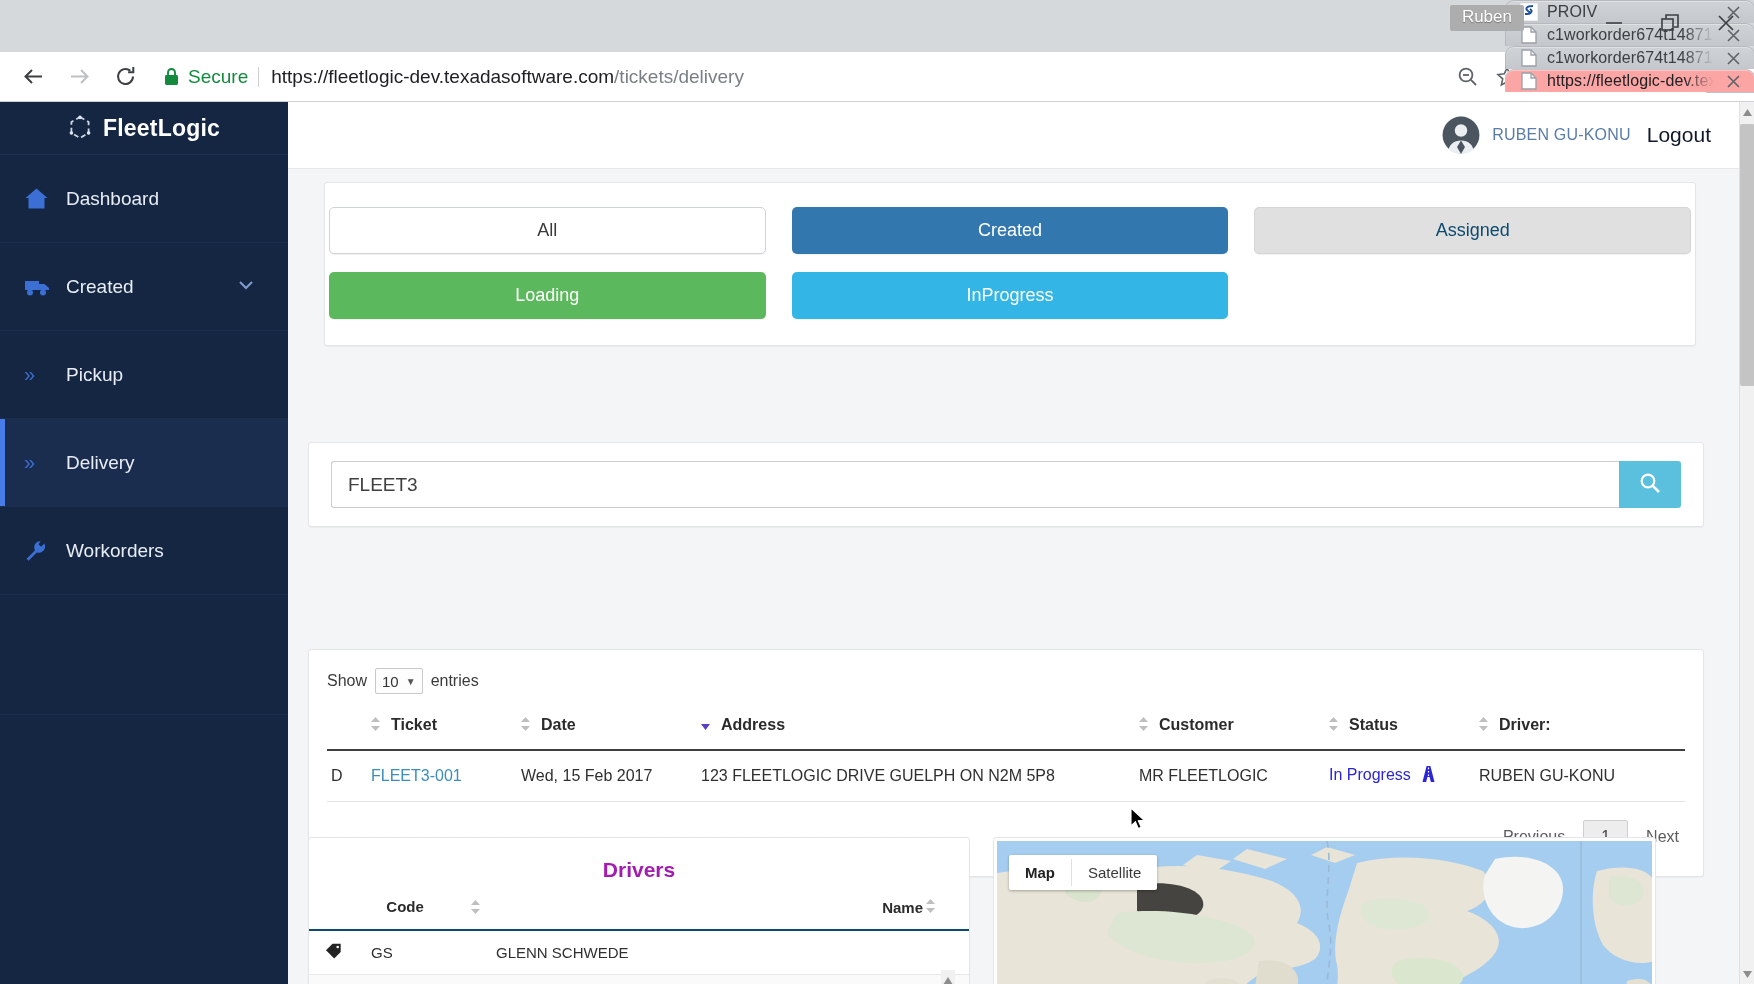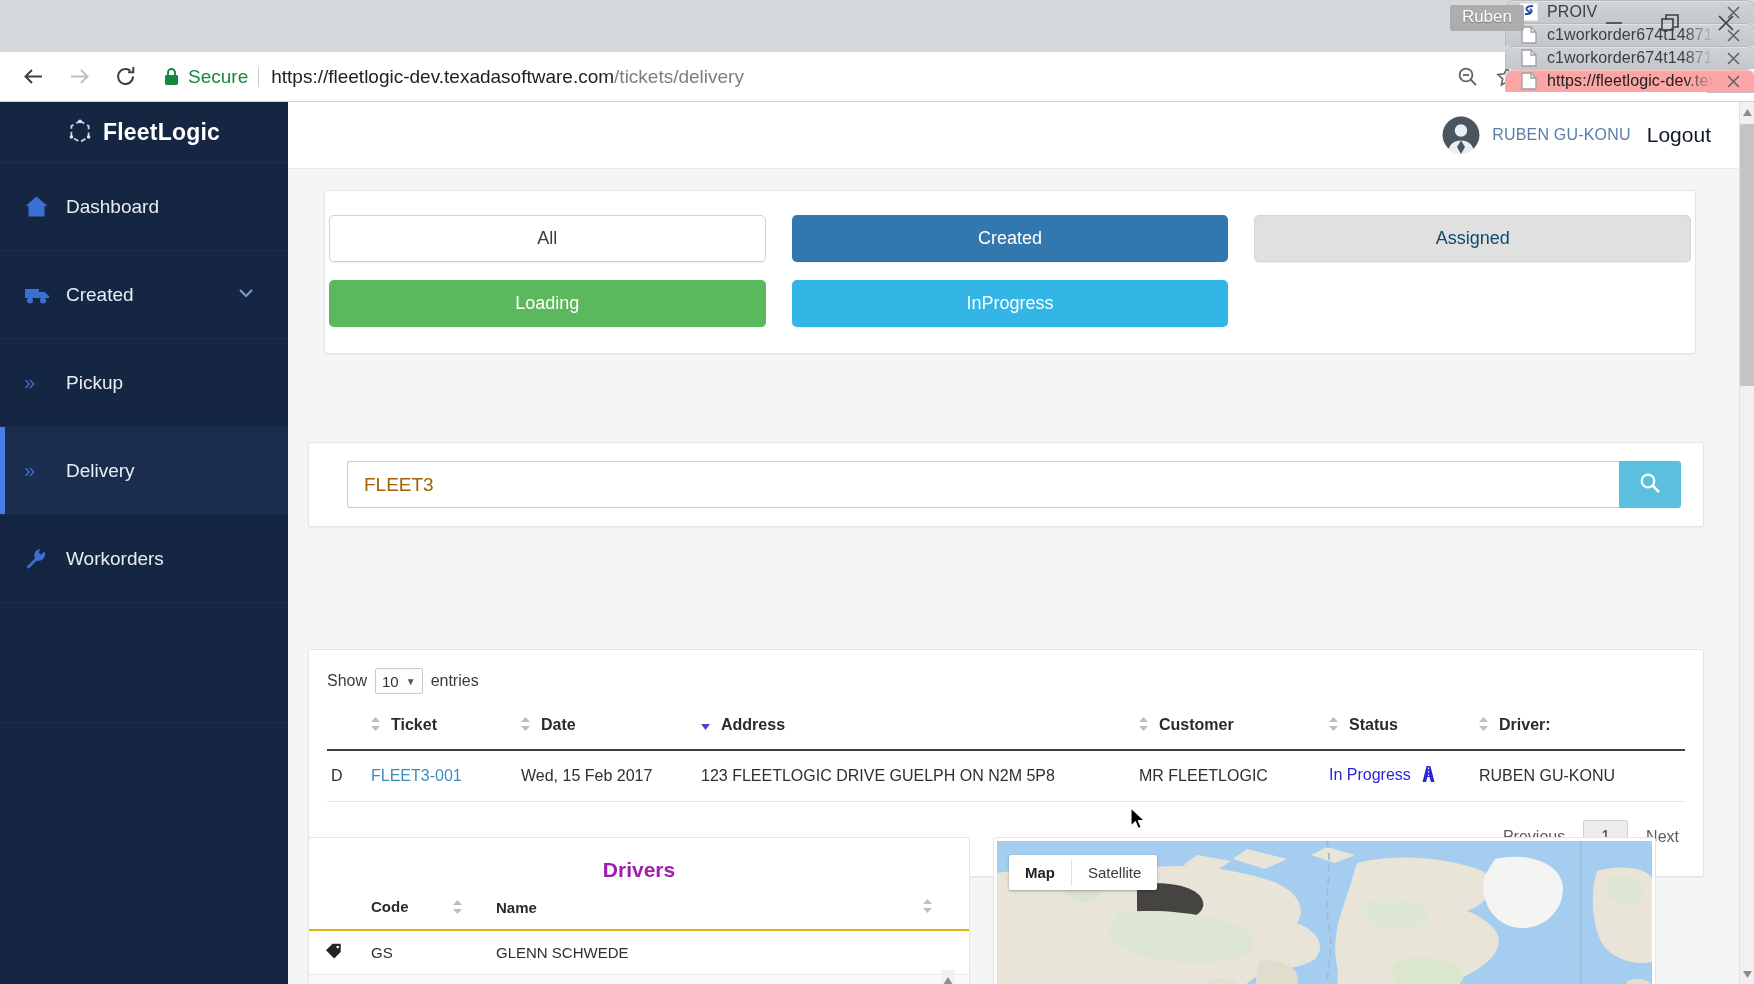--- a/index.html
+++ b/index.html
@@ -88,21 +88,21 @@
 
   
   #page { position:absolute; left:0; top:102px; width:1754px; height:882px; background:#f4f5f7; overflow:hidden; }
 
   
   #sidebar {
     position:absolute; left:0; top:0; width:288px; height:882px;
     background:#152642;
   }
   .brand {
-    height:61px; display:flex; align-items:center; justify-content:center;
+    height:53px; display:flex; align-items:center; justify-content:center;
     color:#fff; font-size:23px; font-weight:bold; letter-spacing:.2px;
     border-bottom:1px solid #1d3050;
   }
   .brand .hex { margin-right:11px; display:flex; align-items:center; }
   .navitem {
     position:relative; height:88px; display:flex; align-items:center;
     padding-left:24px; color:#e8edf5; font-size:19px;
     border-bottom:1px solid #1c2e4d; cursor:pointer;
   }
   .navitem .nicon { width:42px; flex:0 0 42px; display:flex; align-items:center; color:#3b6fd4; }
@@ -127,38 +127,37 @@
   }
   .uname { color:#5a7ca8; font-size:16px; margin-right:16px; letter-spacing:.2px; }
   .logout { color:#0f172a; font-size:21px; text-decoration:none; }
 
   .card {
     background:#fff; border:1px solid #e3e5e8; border-radius:3px;
     box-shadow:0 1px 1px rgba(0,0,0,.04);
   }
 
   
-  #filters { position:absolute; left:36px; top:88px; width:1372px; padding:24px 4px 26px; }
+  #filters { position:absolute; left:36px; top:80px; width:1372px; padding:24px 4px 26px; }
   .fgrid { display:grid; grid-template-columns:repeat(3, 1fr); gap:18px 26px; }
   .fbtn {
     height:47px; border-radius:5px; display:flex; align-items:center; justify-content:center;
     font-size:18px; color:#fff; cursor:pointer; border:1px solid transparent;
     box-shadow:0 1px 1px rgba(0,0,0,.06);
   }
   .fbtn.all { background:#fff; color:#3a3a3a; border:1px solid #cfd2d6; }
   .fbtn.assigned { color:#0c4a6e; border:1px solid #d5d5d5; }
 
   
   #searchcard { position:absolute; left:20px; top:340px; width:1396px; padding:18px 22px; }
   .searchrow { display:flex; height:47px; }
   .searchinput {
     flex:1 1 auto; border:1px solid #ccc; border-right:none; border-radius:3px 0 0 3px;
-    padding:16px 16px; font-size:19px; color:#a16207; font-family:inherit; outline:none;
+    padding:16px 16px; font-size:19px; color:#404040; font-family:inherit; outline:none;
     background:#fff;
-    margin-left:16px;
   }
   .searchbtn {
     width:62px; border:none; border-radius:0 3px 3px 0; cursor:pointer;
     display:flex;align-items:center;justify-content:center;
   }
 
   
   #tablecard { position:absolute; left:20px; top:547px; width:1396px; padding:18px 18px 22px; }
   .showrow { display:flex; align-items:center; font-size:16px; color:#3a3a3a; margin-bottom:16px; }
   .selbox {
@@ -185,22 +184,22 @@
   .pgnum {
     border:1px solid #cfcfcf; background:#ededed; color:#454545;
     padding:7px 17px; margin:0 12px; border-radius:2px;
   }
 
   
   #drivers { position:absolute; left:20px; top:735px; width:662px; height:240px; padding:14px 0 0; overflow:hidden; }
   .dtitle { text-align:center; color:#a21caf; font-size:21px; font-weight:bold; padding:6px 0 12px; }
   table.dv { width:100%; border-collapse:collapse; table-layout:fixed; }
   table.dv th {
-    font-size:15px; color:#2b2b2b; font-weight:bold; text-align:left;
-    padding:4px 4px 12px; border-bottom:2px solid #eab308;
+    font-size:15px; color:#2b2b2b; font-weight:bold; text-align:right;
+    padding:4px 4px 12px; border-bottom:2px solid #0c4a6e;
   }
   table.dv td { font-size:15px; color:#2f2f2f; padding:12px 4px; border-bottom:1px solid #e8e8e8; }
   table.dv tr:nth-child(even) td { background:#fafafa; }
   .tagcell { width:58px; padding-left:16px !important; }
   .dscroll { position:absolute; right:14px; top:132px; width:14px; height:104px; background:#f1f1f1; }
   .dscroll .uparrow { position:absolute; left:2px; top:1px; }
 
   
   #mapcard { position:absolute; left:705px; top:735px; width:663px; height:240px; padding:3px; overflow:hidden; }
   .mapview { position:relative; width:100%; height:100%; overflow:hidden; background:#a5cdf0; }

